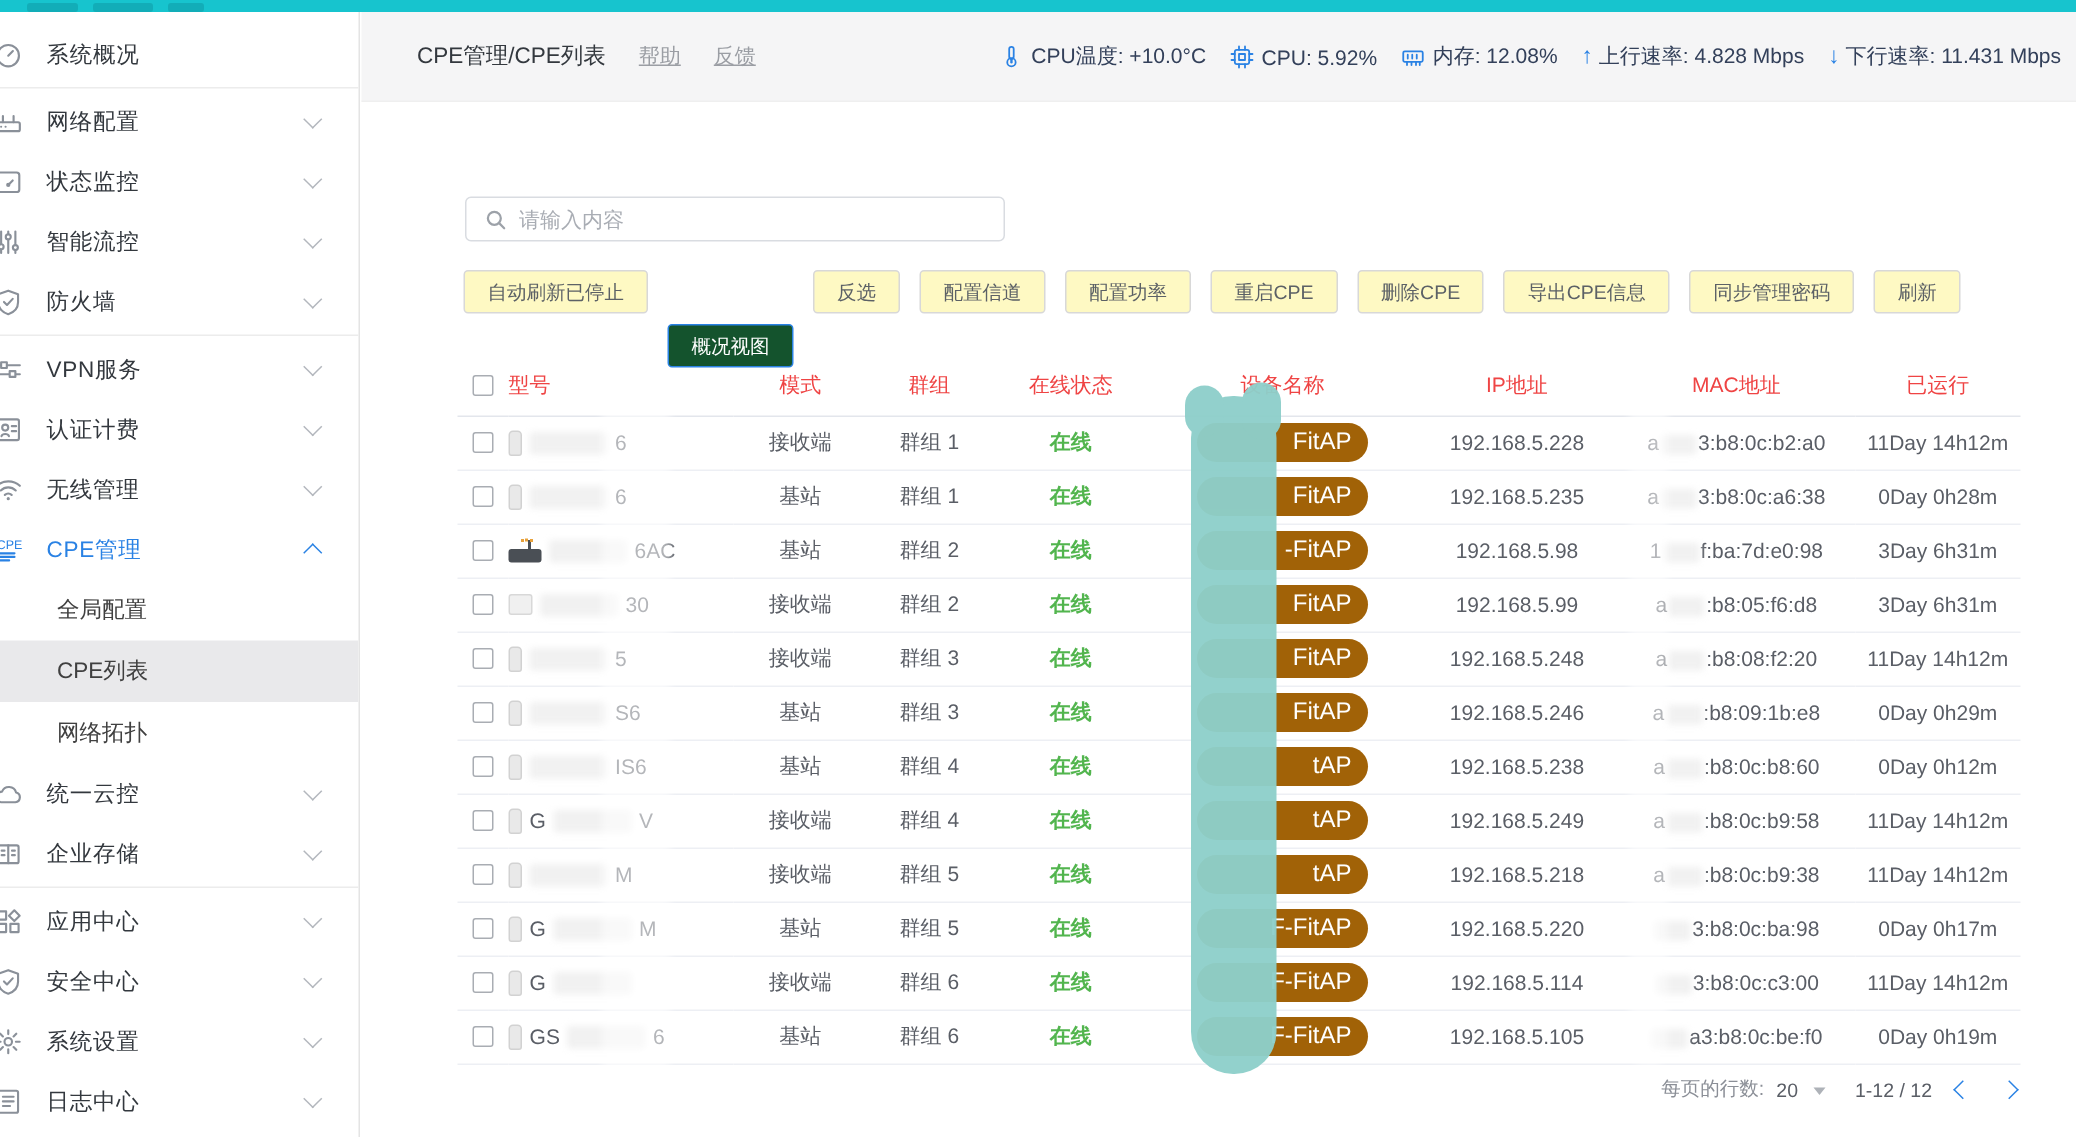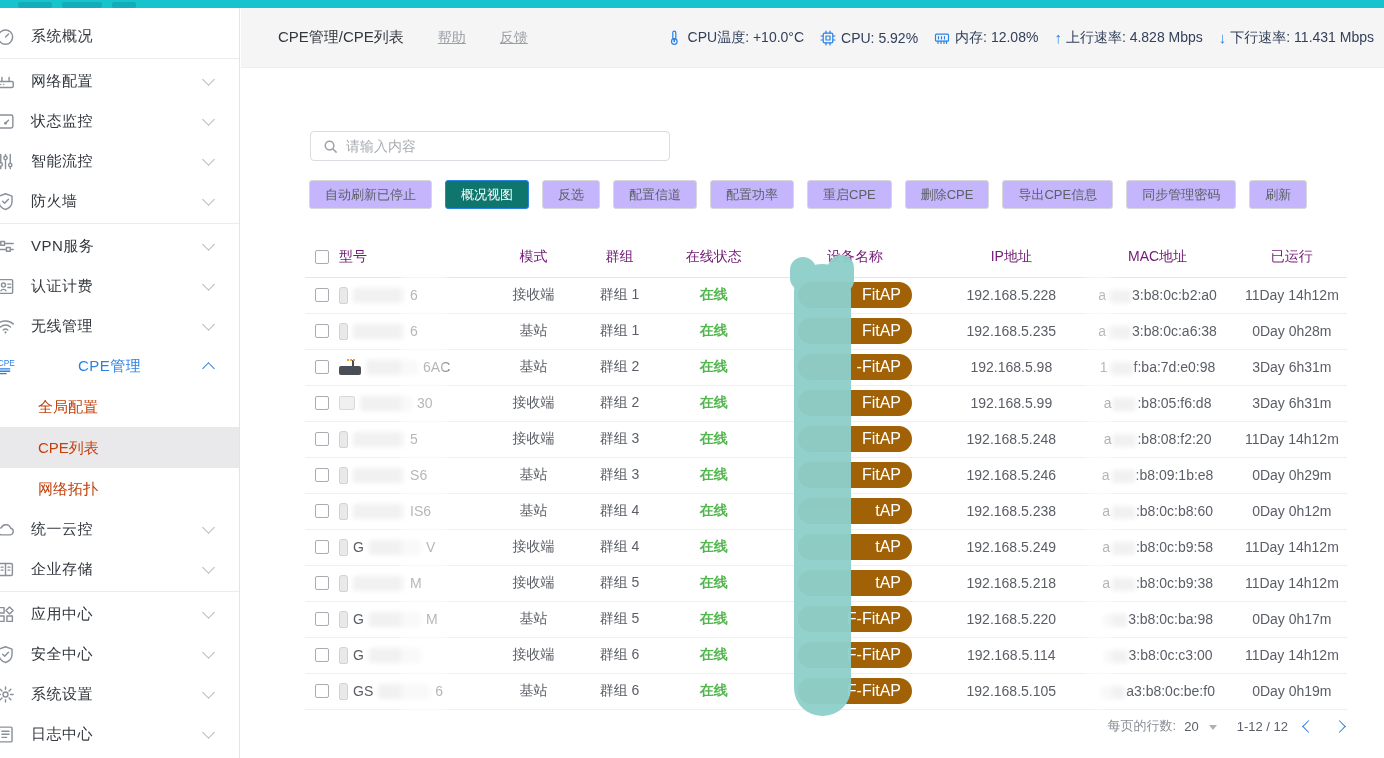--- a/index.html
+++ b/index.html
@@ -12,63 +12,63 @@
   .topstrip .mark { position:absolute; top:2px; height:6px; background:#0e9aa6; opacity:.55; border-radius:2px; }
 
   
   .sidebar { position:absolute; left:0; top:8px; width:240px; height:750px; background:#fff;
     border-right:1px solid #e4e4e4; padding-top:8px; overflow:hidden; }
   .nav-item { display:flex; align-items:center; height:40px; padding:0 14px 0 0; cursor:pointer;
     color:#33383e; font-size:15px; position:relative; }
   .nav-item .nav-icon { width:34px; display:flex; align-items:center; color:#8a9099; margin-left:-4px; }
   .nav-item .nav-icon svg { width:19px; height:19px; }
   .nav-item .nav-label { flex:1; margin-left:1px; letter-spacing:.5px; }
-  .nav-item.active { color:#2a82e4;gap:47px; }
+  .nav-item.active { color:#2a82e4; }
   .nav-item.active .nav-icon { color:#2a82e4; }
   .chev { width:9px; height:9px; border-right:1.6px solid #b3b7bd; border-bottom:1.6px solid #b3b7bd;
     transform:rotate(45deg); margin-right:12px; margin-top:-4px; }
   .chev.up { transform:rotate(-135deg); border-color:#2a82e4; margin-top:4px; }
-  .sub-item { height:41px; line-height:41px; padding-left:38px; font-size:15px; color:#c2410c; cursor:pointer; }
+  .sub-item { height:41px; line-height:41px; padding-left:38px; font-size:15px; color:#404040; cursor:pointer; }
   .sub-item.selected { background:#e9e9eb; }
   .nav-divider { height:1px; background:#ececec; margin:2px 0; }
 
   
   .topbar { position:absolute; left:241px; top:8px; width:1143px; height:60px; background:#f5f5f6;
     display:flex; align-items:center; border-bottom:1px solid #efefef; }
   .breadcrumb { font-size:15px; color:#33383e; margin-left:37px; }
-  .top-link { font-size:14px; color:#9b9ea4; text-decoration:underline; margin-left:34px; cursor:pointer; }
+  .top-link { font-size:14px; color:#9b9ea4; text-decoration:underline; margin-left:22px; cursor:pointer; }
   .statusbar { margin-left:auto; margin-right:10px; display:flex; align-items:center; gap:16px; }
   .status-item { display:flex; align-items:center; font-size:14px; color:#33405a; white-space:nowrap; }
   .status-item .s-icon { color:#2a82e4; display:flex; align-items:center; margin-right:5px; }
   .status-item .s-icon svg { width:16px; height:16px; }
   .status-item .s-arrow { color:#2a82e4; font-size:15px; margin-right:4px; font-weight:bold; }
 
   
   .main { position:absolute; left:241px; top:69px; width:1143px; height:689px; background:#fff;padding-left:45px; }
 
   .search-wrap { position:absolute; left:69px; top:62px; width:360px; height:30px; border:1px solid #d9dce1;
     border-radius:4px; display:flex; align-items:center; background:#fff; }
   .search-wrap svg { width:15px; height:15px; margin:0 8px 0 12px; color:#9da2a9; }
   .search-input { border:none; outline:none; flex:1; font-size:14px; color:#33383e; background:transparent;
     font-family:inherit; }
   .search-input::placeholder { color:#a9adb4; }
 
   .btn-row { position:absolute; left:68px; top:111px; display:flex; gap:13px; }
-  .btn { height:29px; padding:0 15px; background:#c4b5fd; border:1px solid #d8d8d8; border-radius:3px;
+  .btn { height:29px; padding:0 15px; background:#fef9c3; border:1px solid #d8d8d8; border-radius:3px;
     font-size:13px; color:#5c6166; display:flex; align-items:center; cursor:pointer; white-space:nowrap;
     font-family:inherit; }
-  .btn.primary { background:#0f766e; border-color:#2a82e4; color:#fff; }
+  .btn.primary { background:#14532d; border-color:#2a82e4; color:#fff;margin-top:36px; }
 
   
   .table-wrap { position:absolute; left:64px; top:168px; width:1042px; }
   table { border-collapse:collapse; width:1042px; table-layout:fixed; font-size:14px; }
   col.c-check{width:34px;} col.c-model{width:150px;} col.c-mode{width:88px;} col.c-group{width:84px;}
   col.c-status{width:104px;} col.c-device{width:178px;} col.c-ip{width:134px;} col.c-mac{width:158px;}
   col.c-uptime{width:110px;}
-  thead th { height:40px; font-weight:normal; color:#701a75; text-align:center; border-bottom:1px solid #e3e6ec; }
+  thead th { height:40px; font-weight:normal; color:#ef4444; text-align:center; border-bottom:1px solid #e3e6ec; }
   thead th.left { text-align:left; }
   tbody td { height:36px; color:#5a5e66; text-align:center; border-bottom:1px solid #edeff4; }
   tbody td.left { text-align:left; }
   .cbx { width:14px; height:14px; border:1px solid #a9adb3; border-radius:2px; background:#fff; margin:0 auto;
     cursor:pointer; }
   .model-cell { display:flex; align-items:center; gap:5px; }
   .dev-img { flex:none; }
   .dev-img.pod { width:9px; height:17px; background:#e9e9e9; border:1px solid #d2d2d2; border-radius:3px 3px 2px 2px; }
   .dev-img.router { width:22px; height:9px; background:#4a4f55; border-radius:2px; position:relative; margin-top:6px; }
   .dev-img.router::before { content:""; position:absolute; left:13px; top:-6px; width:1.5px; height:6px; background:#4a4f55; }

